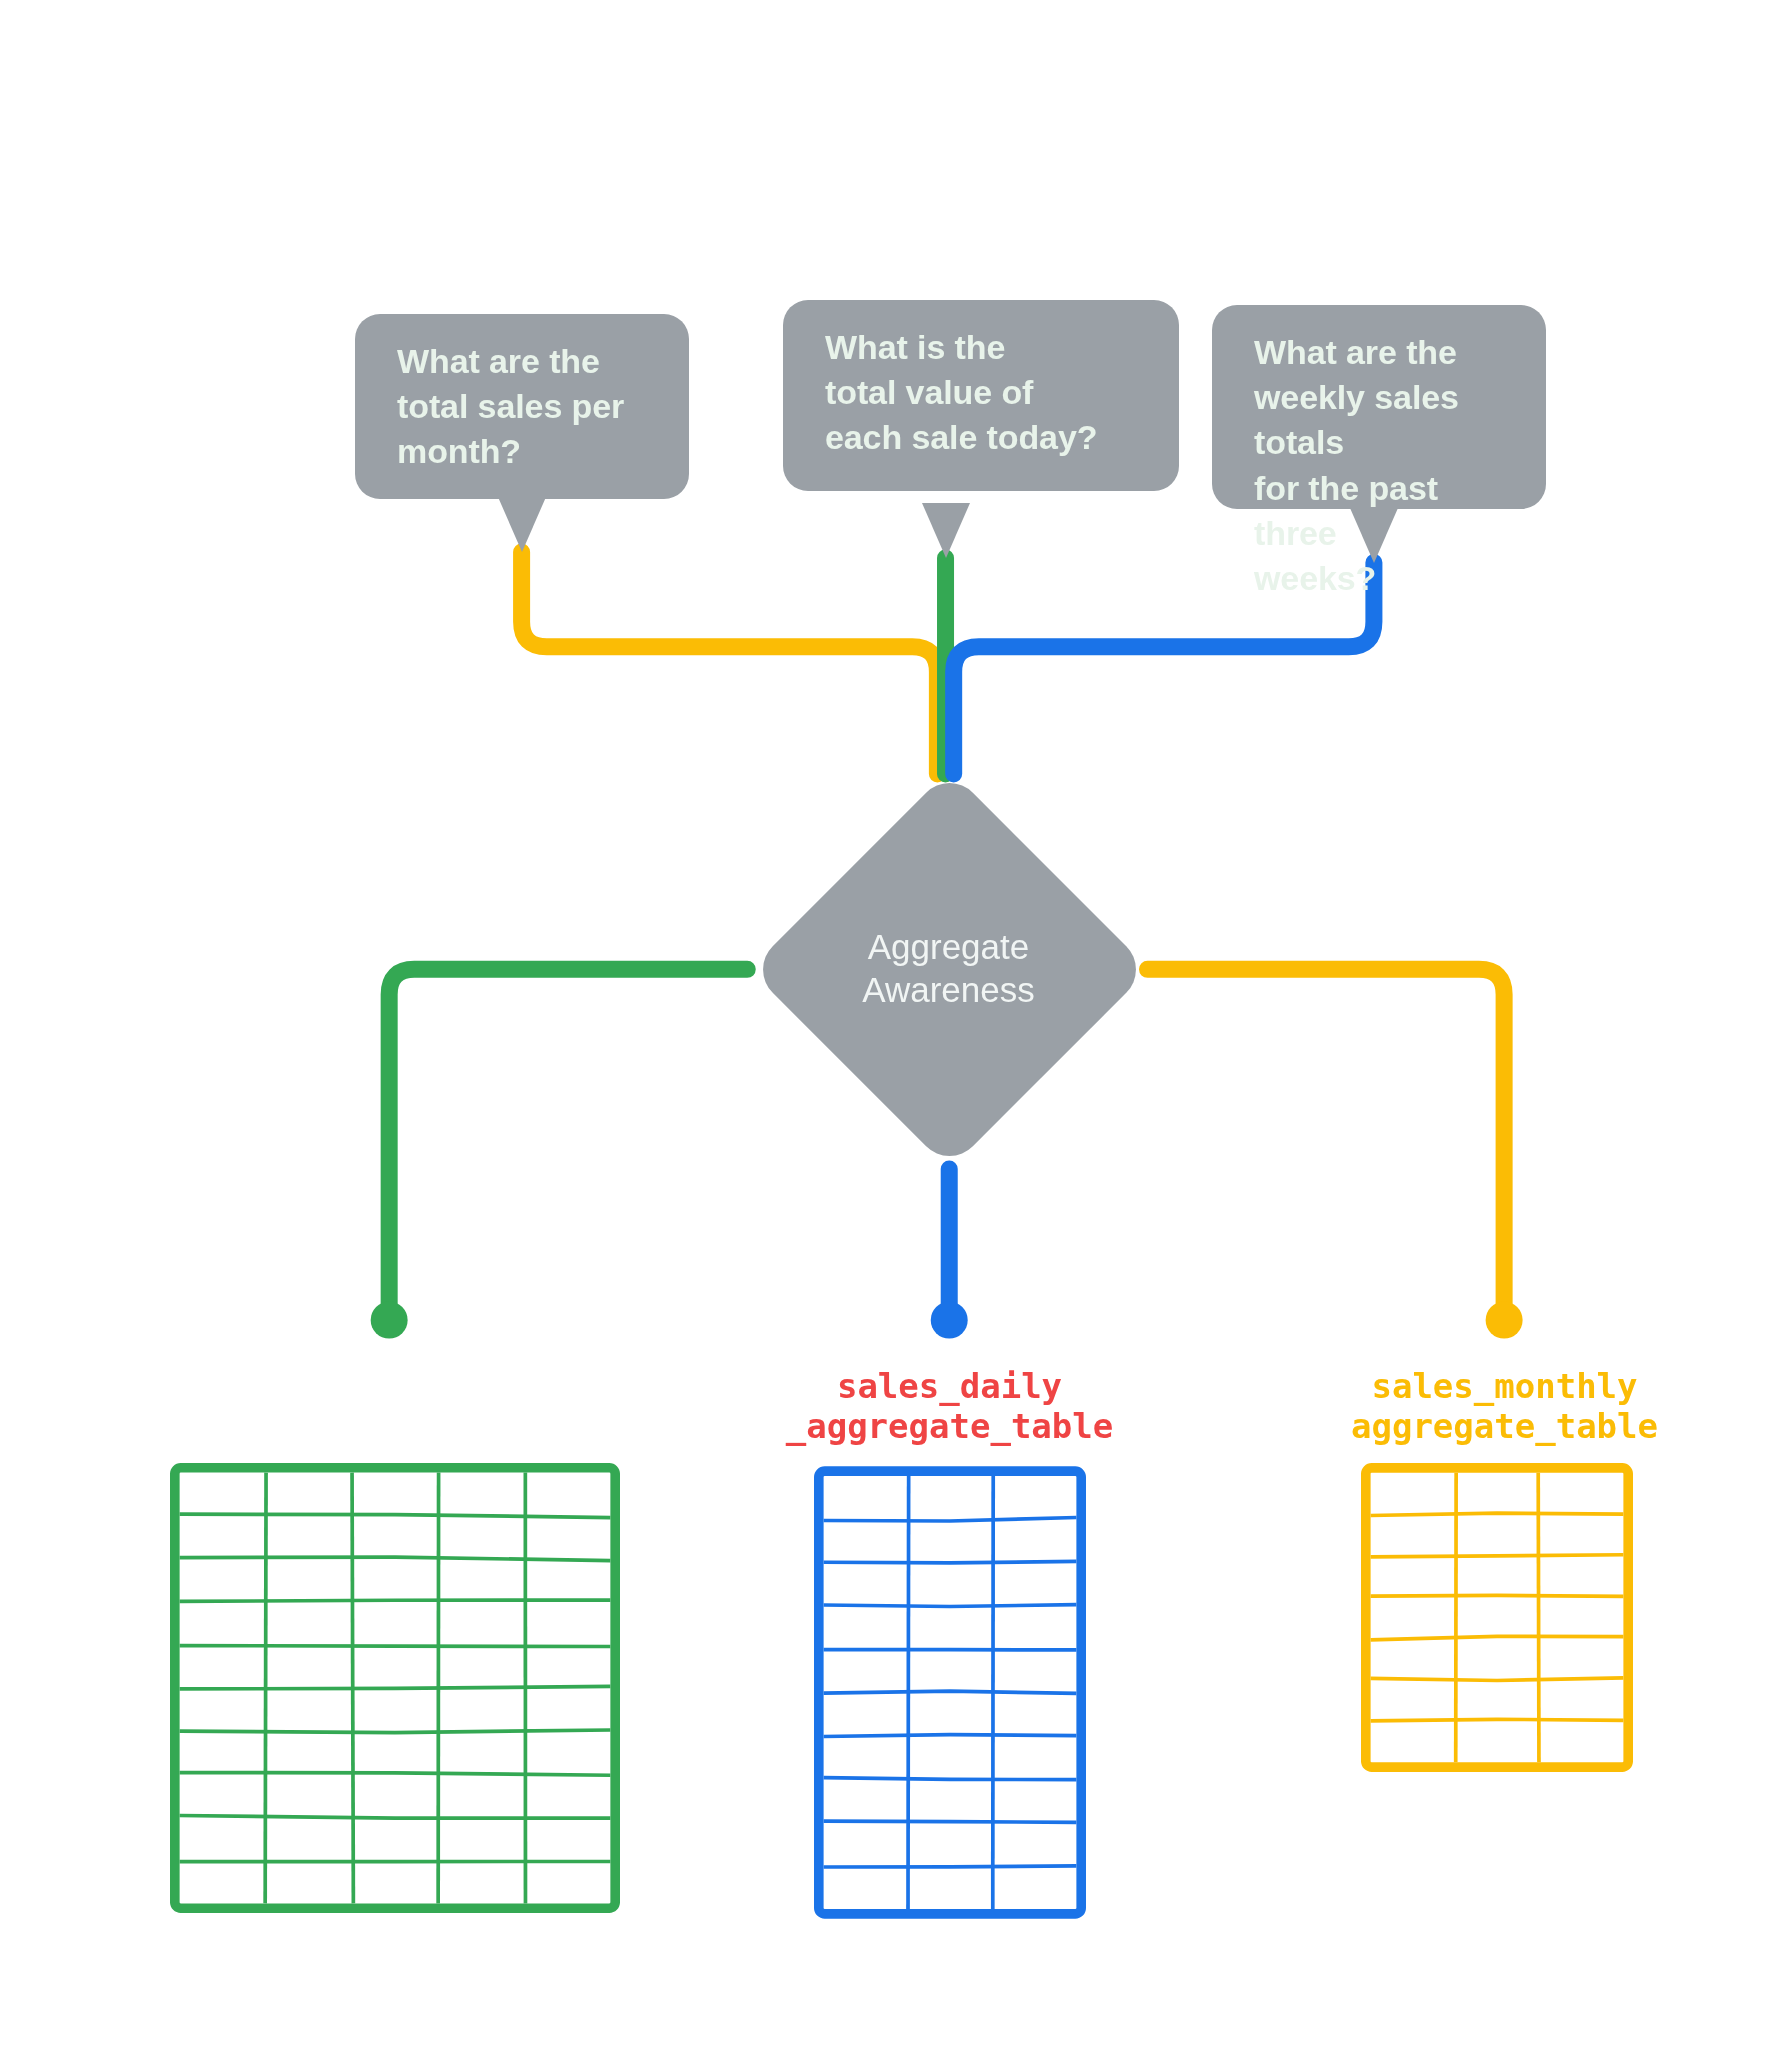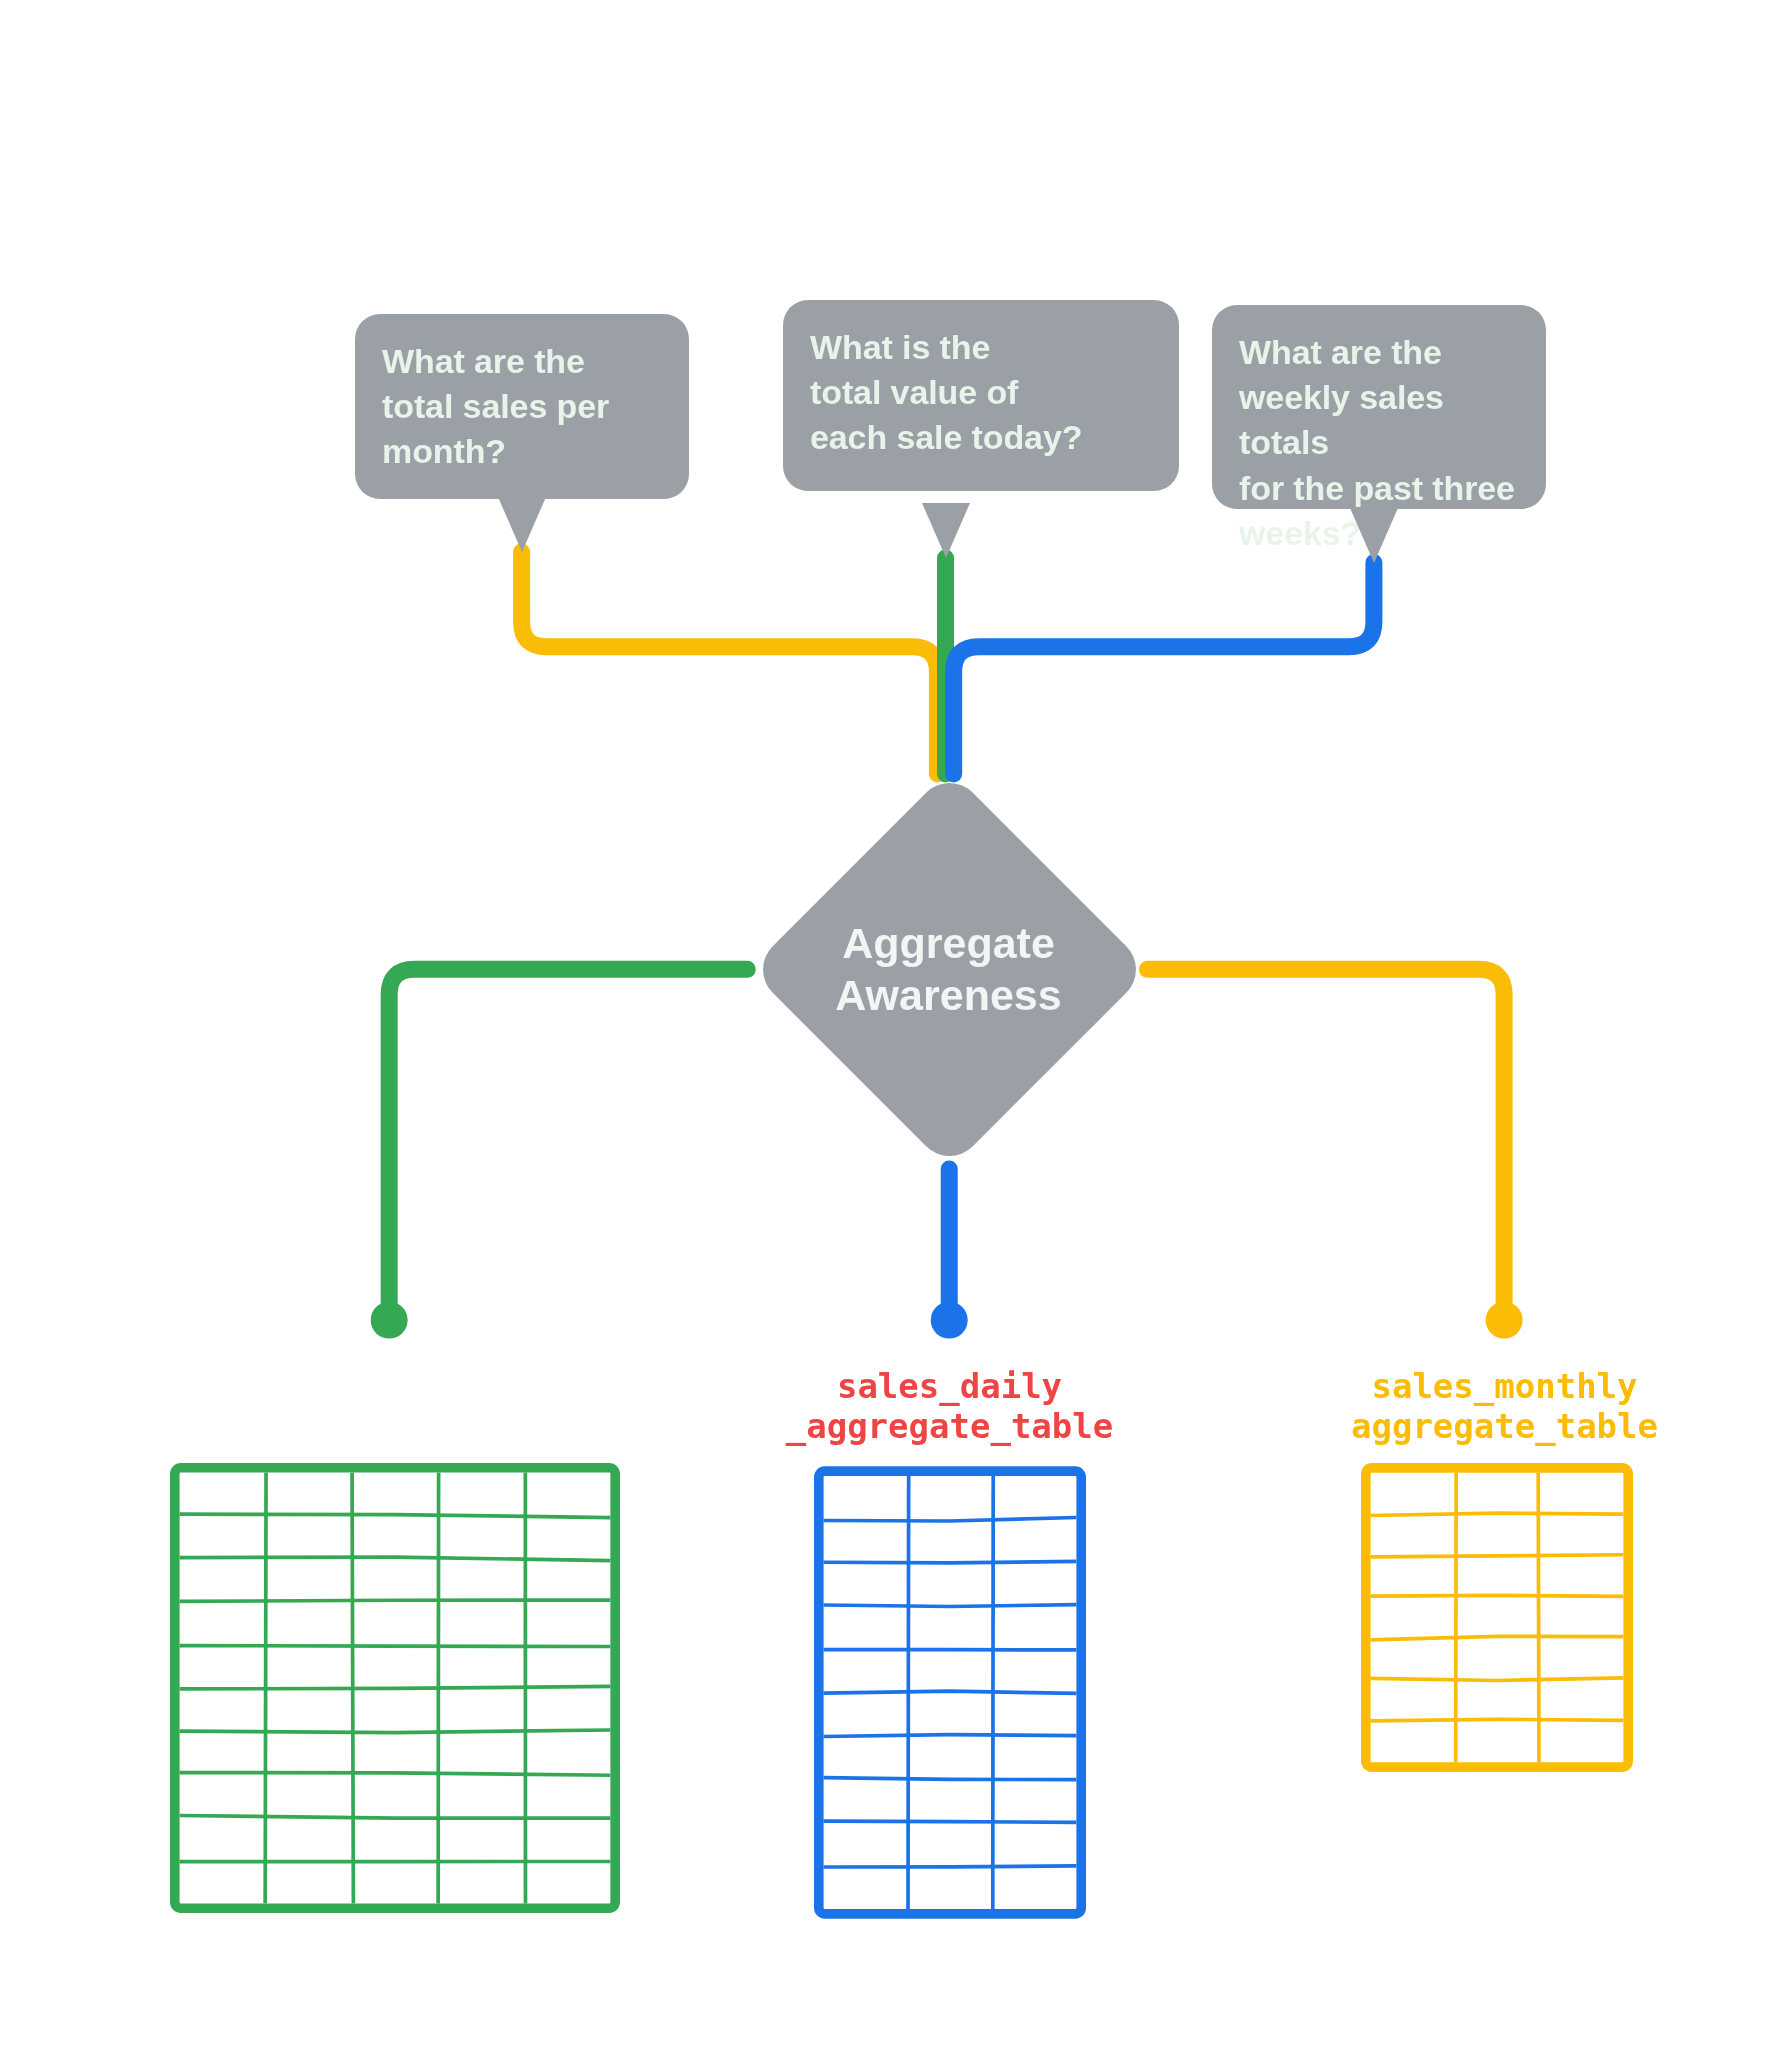--- a/index.html
+++ b/index.html
@@ -3,32 +3,32 @@
 <meta charset="utf-8">
 <style>
   html,body{margin:0;padding:0;background:#ffffff;}
   body{width:1786px;height:2046px;position:relative;overflow:hidden;
        font-family:"Liberation Sans",sans-serif;}
   #stage{position:absolute;left:0;top:0;width:1786px;height:2046px;}
   svg#wires{position:absolute;left:0;top:0;width:1786px;height:2046px;}
 
   
   .bubble{position:absolute;background:#9aa0a6;border-radius:25px;
-          box-sizing:border-box;padding:25px 27px;}
+          box-sizing:border-box;padding:25px 42px;}
   .bubble .txt{color:#e8f3ea;font-weight:bold;font-size:34px;line-height:1.33;
                letter-spacing:-0.1px;white-space:pre-line;}
   .tail{position:absolute;width:0;height:0;border-left:24px solid transparent;
         border-right:24px solid transparent;border-top:55px solid #9aa0a6;}
 
   
   .diamond{position:absolute;background:#9aa0a6;border-radius:33px;
            transform:rotate(45deg);}
   .diamond-label{position:absolute;display:flex;align-items:center;
                  justify-content:center;text-align:center;color:#f1f5f4;
-                 font-weight:bold;font-size:43px;line-height:1.22;
+                 font-weight:normal;font-size:35px;line-height:1.22;
                  white-space:pre-line;}
 
   
   .caption{position:absolute;text-align:center;font-family:"DejaVu Sans Mono",monospace;
            font-weight:bold;font-size:34px;line-height:1.18;white-space:pre-line;}
 </style>
 </head>
 <body>
 
 <div id="stage">

